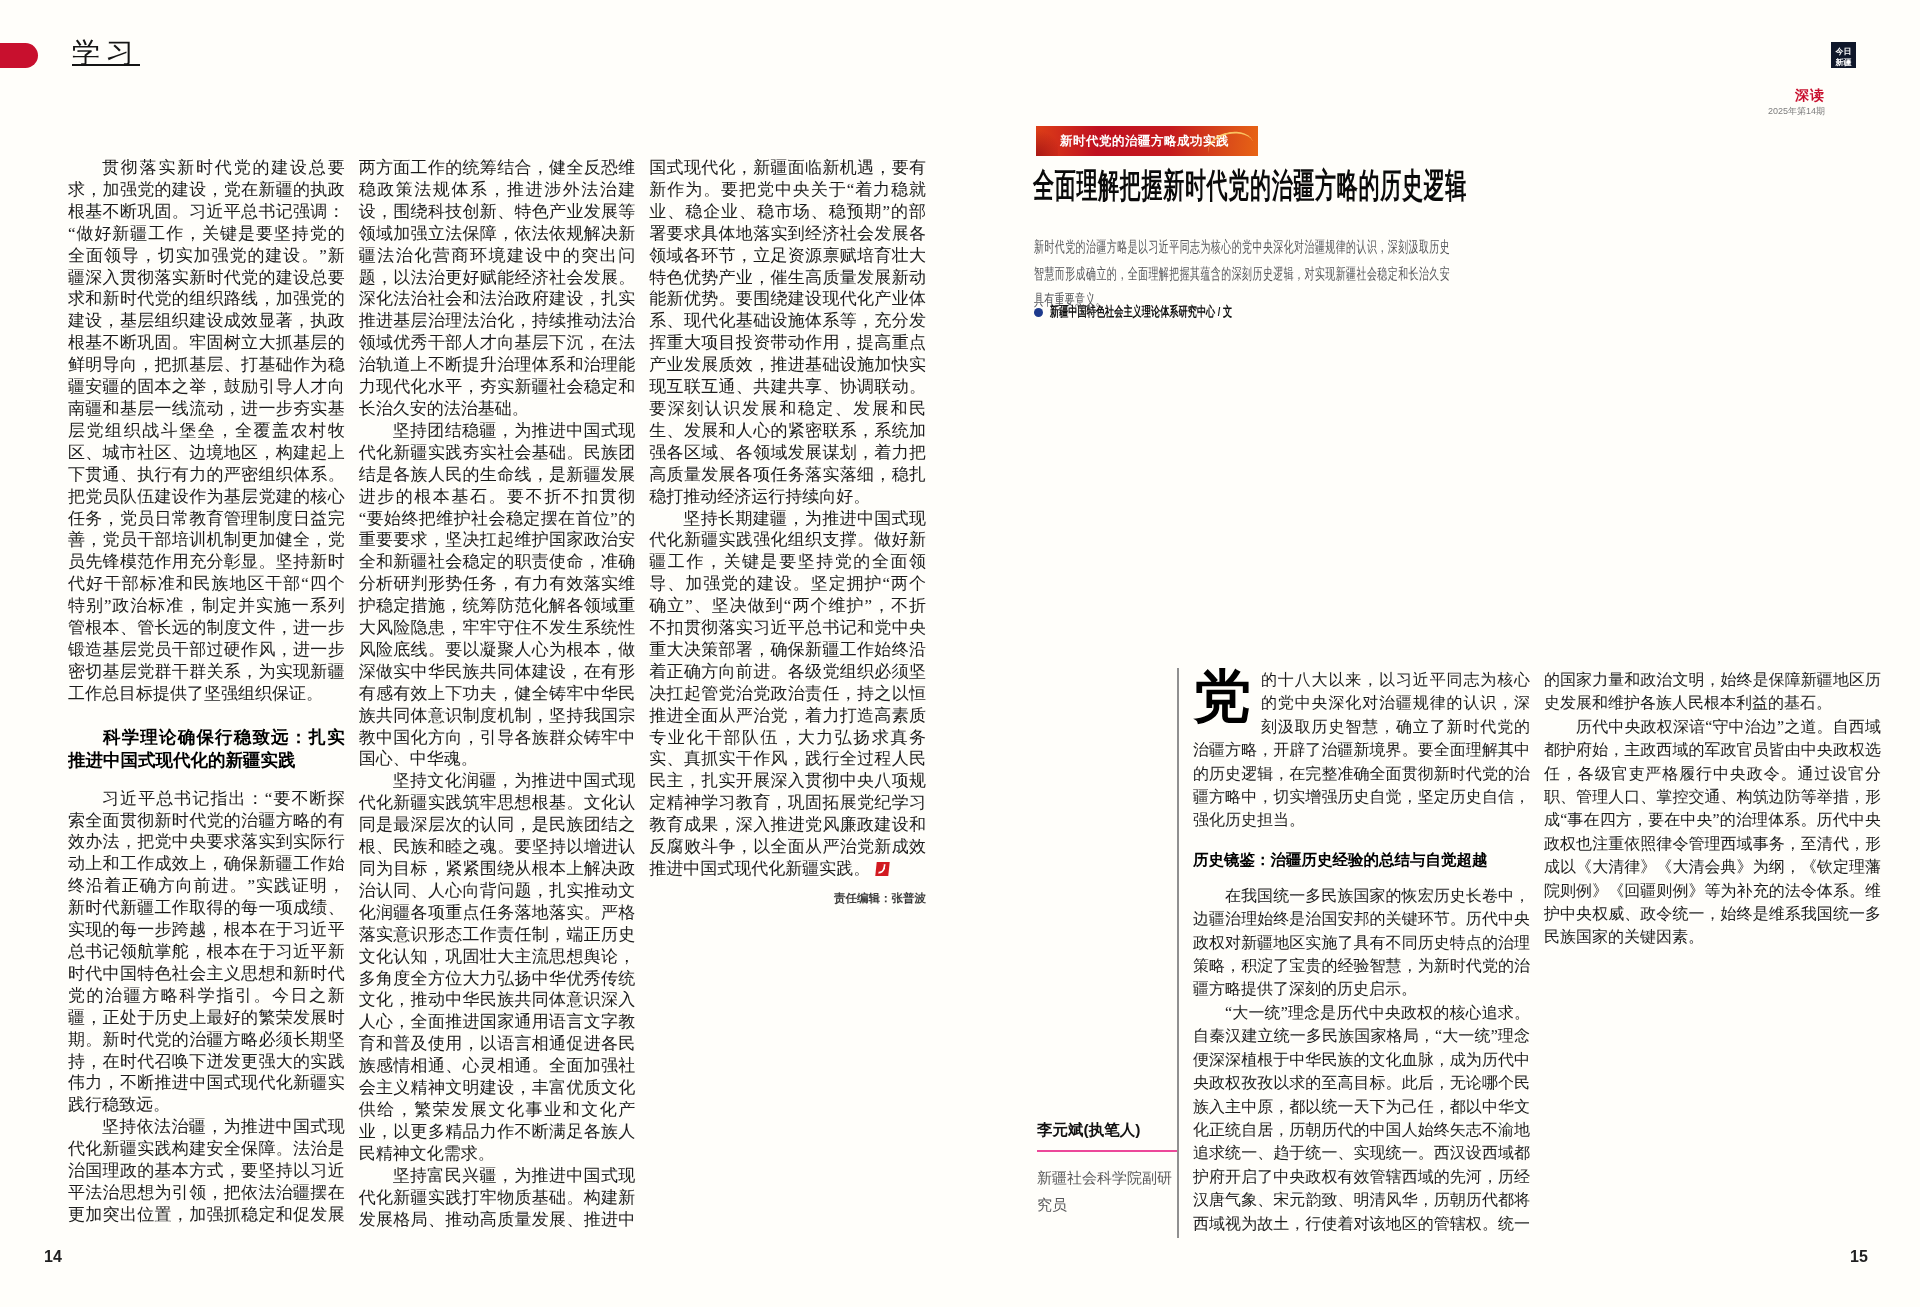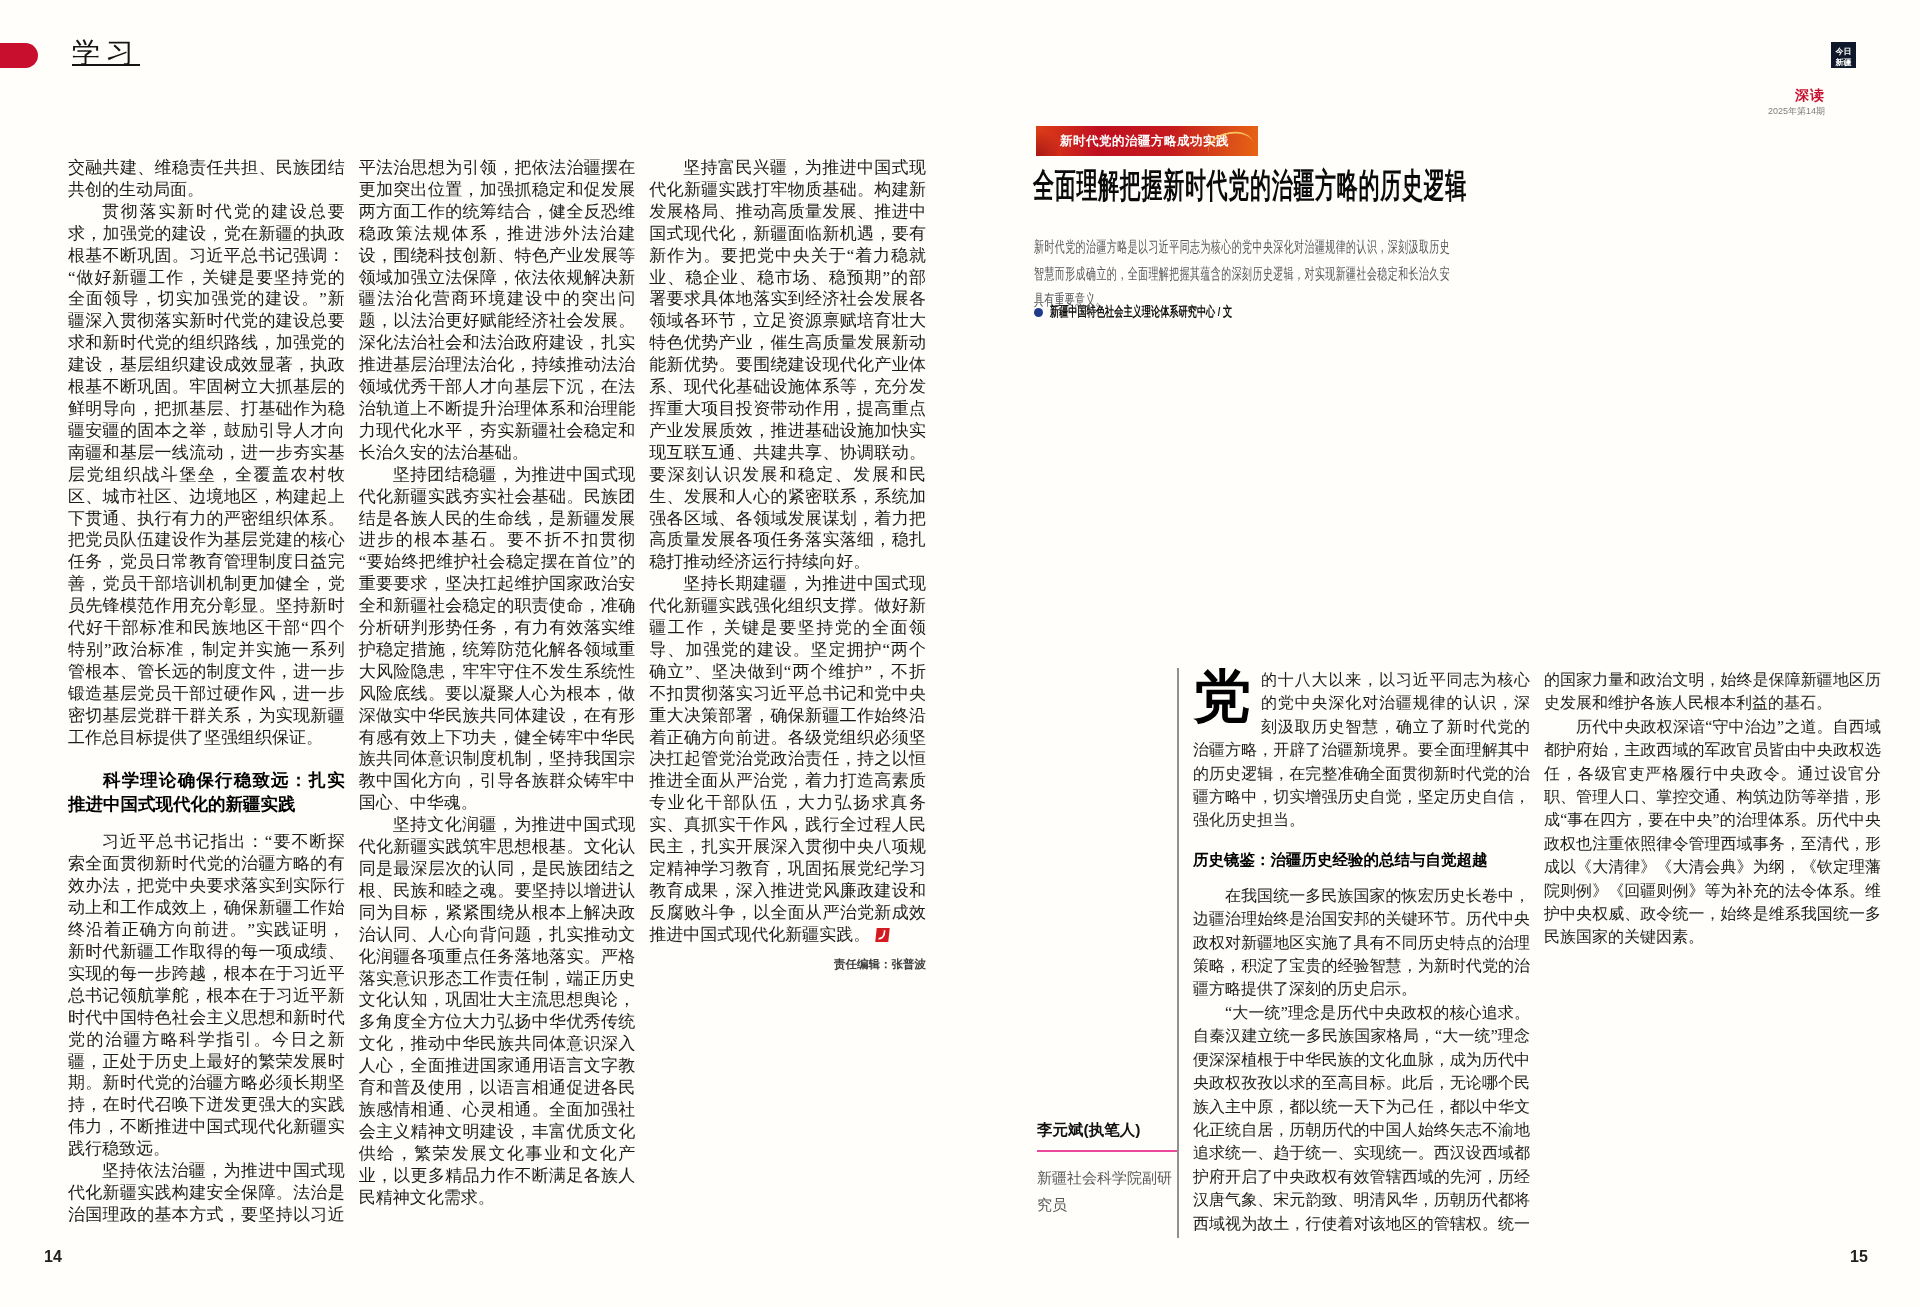--- a/index.html
+++ b/index.html
@@ -90,21 +90,20 @@
       <div class="masthead-title">深读</div>
       <div class="masthead-issue">2025年第14期</div>
     </div>
     <div class="masthead-logo">
       <span>今日</span>
       <span>新疆</span>
     </div>
   </div>
 
   <div class="left-body">
-      <p class="para noindent">交融共建、维稳责任共担、民族团结共创的生动局面。</p>
       <p class="para">贯彻落实新时代党的建设总要求，加强党的建设，党在新疆的执政根基不断巩固。习近平总书记强调：“做好新疆工作，关键是要坚持党的全面领导，切实加强党的建设。”新疆深入贯彻落实新时代党的建设总要求和新时代党的组织路线，加强党的建设，基层组织建设成效显著，执政根基不断巩固。牢固树立大抓基层的鲜明导向，把抓基层、打基础作为稳疆安疆的固本之举，鼓励引导人才向南疆和基层一线流动，进一步夯实基层党组织战斗堡垒，全覆盖农村牧区、城市社区、边境地区，构建起上下贯通、执行有力的严密组织体系。把党员队伍建设作为基层党建的核心任务，党员日常教育管理制度日益完善，党员干部培训机制更加健全，党员先锋模范作用充分彰显。坚持新时代好干部标准和民族地区干部“四个特别”政治标准，制定并实施一系列管根本、管长远的制度文件，进一步锻造基层党员干部过硬作风，进一步密切基层党群干群关系，为实现新疆工作总目标提供了坚强组织保证。</p>
       <p class="para subhead">科学理论确保行稳致远：扎实推进中国式现代化的新疆实践</p>
       <p class="para">习近平总书记指出：“要不断探索全面贯彻新时代党的治疆方略的有效办法，把党中央要求落实到实际行动上和工作成效上，确保新疆工作始终沿着正确方向前进。”实践证明，新时代新疆工作取得的每一项成绩、实现的每一步跨越，根本在于习近平总书记领航掌舵，根本在于习近平新时代中国特色社会主义思想和新时代党的治疆方略科学指引。今日之新疆，正处于历史上最好的繁荣发展时期。新时代党的治疆方略必须长期坚持，在时代召唤下迸发更强大的实践伟力，不断推进中国式现代化新疆实践行稳致远。</p>
       <p class="para">坚持依法治疆，为推进中国式现代化新疆实践构建安全保障。法治是治国理政的基本方式，要坚持以习近平法治思想为引领，把依法治疆摆在更加突出位置，加强抓稳定和促发展两方面工作的统筹结合，健全反恐维稳政策法规体系，推进涉外法治建设，围绕科技创新、特色产业发展等领域加强立法保障，依法依规解决新疆法治化营商环境建设中的突出问题，以法治更好赋能经济社会发展。深化法治社会和法治政府建设，扎实推进基层治理法治化，持续推动法治领域优秀干部人才向基层下沉，在法治轨道上不断提升治理体系和治理能力现代化水平，夯实新疆社会稳定和长治久安的法治基础。</p>
       <p class="para">坚持团结稳疆，为推进中国式现代化新疆实践夯实社会基础。民族团结是各族人民的生命线，是新疆发展进步的根本基石。要不折不扣贯彻“要始终把维护社会稳定摆在首位”的重要要求，坚决扛起维护国家政治安全和新疆社会稳定的职责使命，准确分析研判形势任务，有力有效落实维护稳定措施，统筹防范化解各领域重大风险隐患，牢牢守住不发生系统性风险底线。要以凝聚人心为根本，做深做实中华民族共同体建设，在有形有感有效上下功夫，健全铸牢中华民族共同体意识制度机制，坚持我国宗教中国化方向，引导各族群众铸牢中国心、中华魂。</p>
       <p class="para">坚持文化润疆，为推进中国式现代化新疆实践筑牢思想根基。文化认同是最深层次的认同，是民族团结之根、民族和睦之魂。要坚持以增进认同为目标，紧紧围绕从根本上解决政治认同、人心向背问题，扎实推动文化润疆各项重点任务落地落实。严格落实意识形态工作责任制，端正历史文化认知，巩固壮大主流思想舆论，多角度全方位大力弘扬中华优秀传统文化，推动中华民族共同体意识深入人心，全面推进国家通用语言文字教育和普及使用，以语言相通促进各民族感情相通、心灵相通。全面加强社会主义精神文明建设，丰富优质文化供给，繁荣发展文化事业和文化产业，以更多精品力作不断满足各族人民精神文化需求。</p>
       <p class="para">坚持富民兴疆，为推进中国式现代化新疆实践打牢物质基础。构建新发展格局、推动高质量发展、推进中国式现代化，新疆面临新机遇，要有新作为。要把党中央关于“着力稳就业、稳企业、稳市场、稳预期”的部署要求具体地落实到经济社会发展各领域各环节，立足资源禀赋培育壮大特色优势产业，催生高质量发展新动能新优势。要围绕建设现代化产业体系、现代化基础设施体系等，充分发挥重大项目投资带动作用，提高重点产业发展质效，推进基础设施加快实现互联互通、共建共享、协调联动。要深刻认识发展和稳定、发展和民生、发展和人心的紧密联系，系统加强各区域、各领域发展谋划，着力把高质量发展各项任务落实落细，稳扎稳打推动经济运行持续向好。</p>
       <p class="para">坚持长期建疆，为推进中国式现代化新疆实践强化组织支撑。做好新疆工作，关键是要坚持党的全面领导、加强党的建设。坚定拥护“两个确立”、坚决做到“两个维护”，不折不扣贯彻落实习近平总书记和党中央重大决策部署，确保新疆工作始终沿着正确方向前进。各级党组织必须坚决扛起管党治党政治责任，持之以恒推进全面从严治党，着力打造高素质专业化干部队伍，大力弘扬求真务实、真抓实干作风，践行全过程人民民主，扎实开展深入贯彻中央八项规定精神学习教育，巩固拓展党纪学习教育成果，深入推进党风廉政建设和反腐败斗争，以全面从严治党新成效推进中国式现代化新疆实践。<span class="endmark"></span></p>
       <p class="para editor">责任编辑：张普波</p>
     </div>

